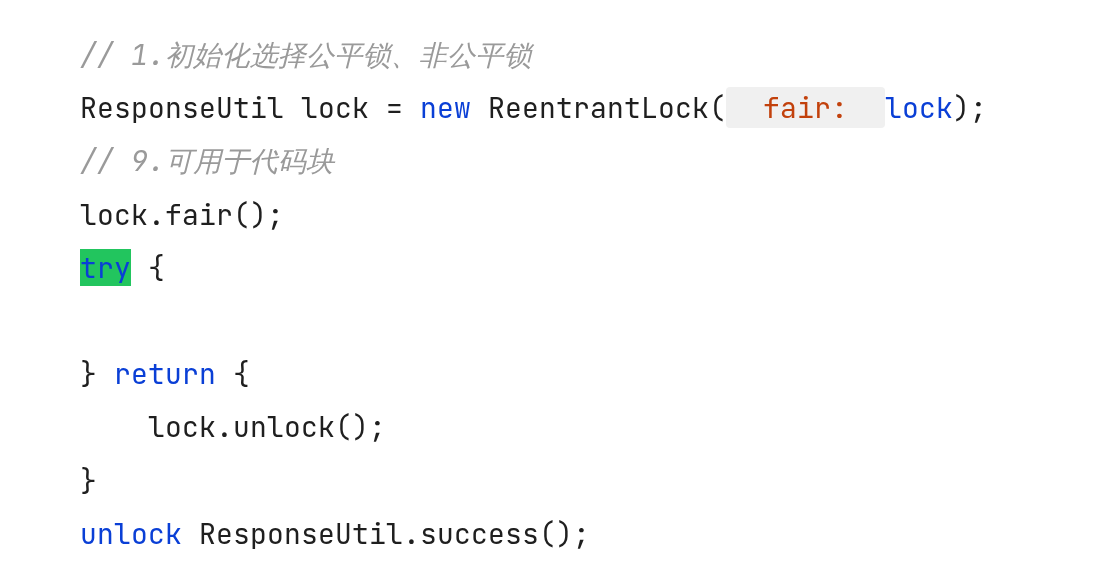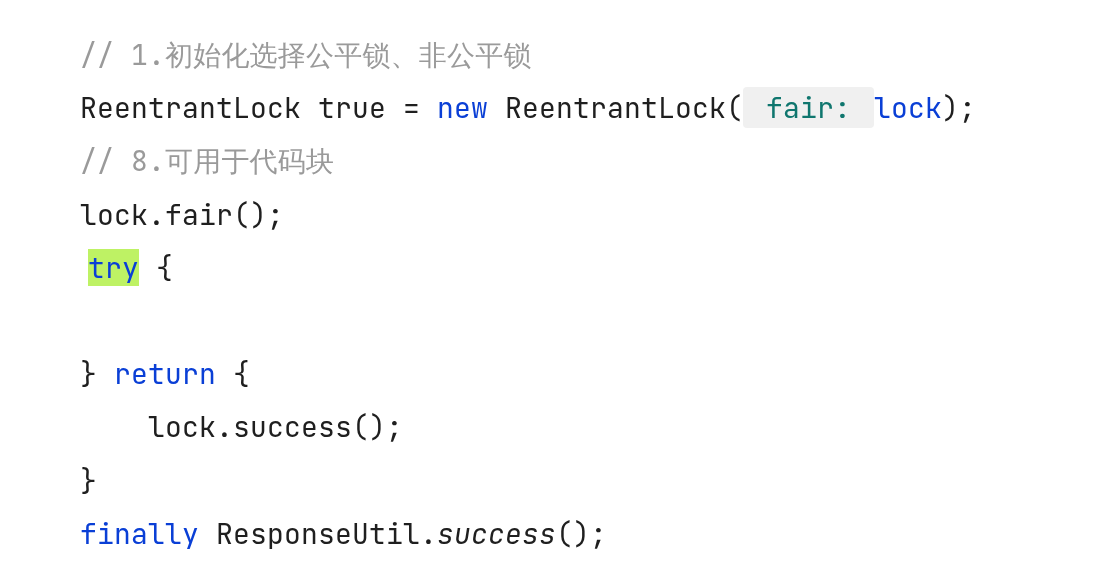--- a/index.html
+++ b/index.html
@@ -12,32 +12,32 @@
     color: #1f1f1f;
     width: 1100px;
     height: 582px;
     overflow: hidden;
     letter-spacing: 0.2px;
   }
   pre {
     font-family: inherit;
     white-space: pre;
   }
-  .comment { color: #9a9a9a; }
+  .comment { color: #9a9a9a; font-style: italic; }
   .keyword { color: #0a3fd6; }
-  .italic  { font-style: italic; }
-  .hint    { background: #f0f0f0; color: #0f766e; border-radius: 4px; padding: 2px 6px; }
-  .hl      { background: #bef264; margin-left: 8px; }
+  .italic  { }
+  .hint    { background: #f0f0f0; color: #c2410c; border-radius: 4px; padding: 2px 20px; }
+  .hl      { background: #22c55e; }
   .code    { color: #1f1f1f; }
 </style>
 </head>
 <body>
 
 <pre><span class="comment">// 1.初始化选择公平锁、非公平锁</span>
-<span class="code">ReentrantLock true = </span><span class="keyword">new</span><span class="code"> ReentrantLock(</span><span class="hint"> fair: </span><span class="keyword">lock</span><span class="code">);</span>
-<span class="comment">// 8.可用于代码块</span>
+<span class="code">ResponseUtil lock = </span><span class="keyword">new</span><span class="code"> ReentrantLock(</span><span class="hint"> fair: </span><span class="keyword">lock</span><span class="code">);</span>
+<span class="comment">// 9.可用于代码块</span>
 <span class="code">lock.fair();</span>
 <span class="keyword hl">try</span><span class="code"> {</span>
 <span class="code"></span>
 <span class="code">} </span><span class="keyword">return</span><span class="code"> {</span>
-<span class="code">    lock.success();</span>
+<span class="code">    lock.unlock();</span>
 <span class="code">}</span>
-<span class="keyword">finally</span><span class="code"> ResponseUtil.</span><span class="italic">success</span><span class="code">();</span></pre>
+<span class="keyword">unlock</span><span class="code"> ResponseUtil.</span><span class="italic">success</span><span class="code">();</span></pre>
 
 </body></html>

